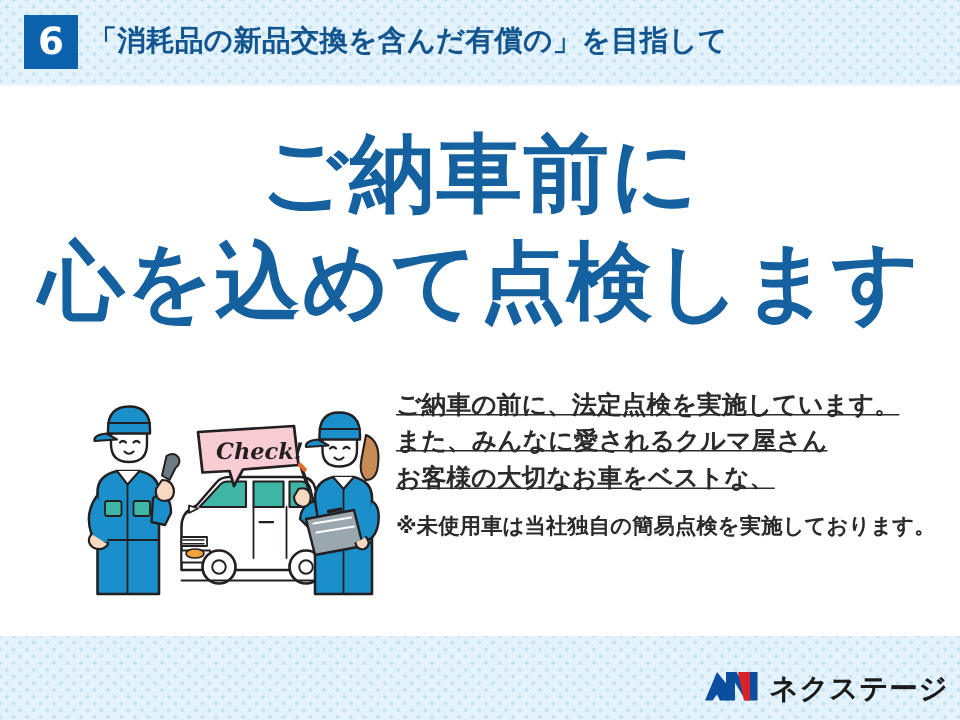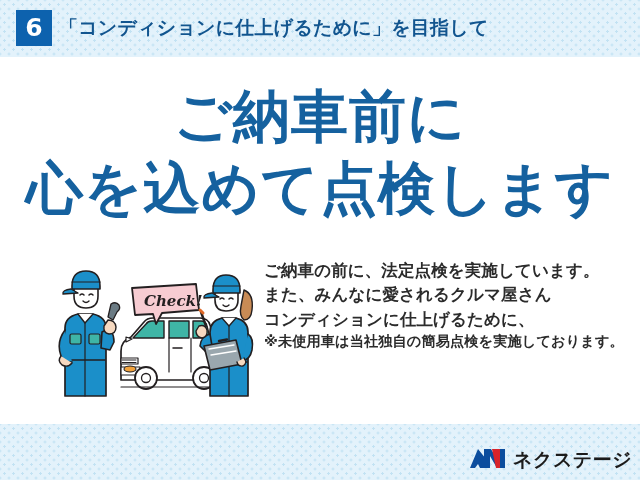--- a/index.html
+++ b/index.html
@@ -94,24 +94,24 @@
     position: absolute;
     left: 264px;
     top: 258px;
     width: 366px;
     color: #2b2b2b;
     font-size: 16.5px;
     line-height: 24.4px;
     font-weight: bold;
     letter-spacing: 0.1px;
   }
-  #body-copy .p-line { display: block; white-space: nowrap; }
+  #body-copy .p-line { display: block; white-space: nowrap; text-decoration: underline; }
   #body-copy .note {
     display: block;
-    margin-top: 0;
+    margin-top: 10px;
     font-size: 14.2px;
     line-height: 21px;
     white-space: nowrap;
   }
 
   
   #illustration {
     position: absolute;
     left: 58px;
     top: 268px;
@@ -142,21 +142,21 @@
 </style>
 </head>
 <body>
 
 <div id="page">
 
   <div id="header-band" class="dot-band"></div>
 
   <div id="header-badge">6</div>
 
-  <div id="header-title">「コンディションに仕上げるために」を目指して</div>
+  <div id="header-title">「消耗品の新品交換を含んだ有償の」を目指して</div>
 
   <div id="headline">
     <span class="line1">ご納車前に</span>
     <span class="line2">心を込めて点検します</span>
   </div>
 
   <div id="illustration">
     <svg width="200" height="136" viewBox="0 0 200 136" xmlns="http://www.w3.org/2000/svg">
       <g fill="none" stroke="#231f20" stroke-width="1.5" stroke-linecap="round" stroke-linejoin="round">
 
@@ -261,21 +261,21 @@
           <path d="M186 90 Q190 95 185 98 Q180 99 179 94" fill="#f6d9c0" stroke="#231f20" stroke-width="1.4"></path>
         </g>
 
       </g>
     </svg>
   </div>
 
   <div id="body-copy">
     <span class="p-line">ご納車の前に、法定点検を実施しています。</span>
     <span class="p-line">また、みんなに愛されるクルマ屋さん</span>
-    <span class="p-line">コンディションに仕上げるために、</span>
+    <span class="p-line">お客様の大切なお車をベストな、</span>
     <span class="note">※未使用車は当社独自の簡易点検を実施しております。</span>
   </div>
 
   <div id="footer-band" class="dot-band"></div>
 
   <div id="footer-logo">
     <span class="logo-mark">
       <svg width="36" height="22" viewBox="0 0 36 22" xmlns="http://www.w3.org/2000/svg">
         <path d="M0 21 L8 2 L16 12 L16 21 L10 21 L8 17 L5 21 Z" fill="#0b4d9e"></path>
         <path d="M14 2 L21 2 L28 14 L28 2 L35 2 L35 21 L27 21 L20 9 L20 21 L14 21 Z" fill="#0b4d9e"></path>

